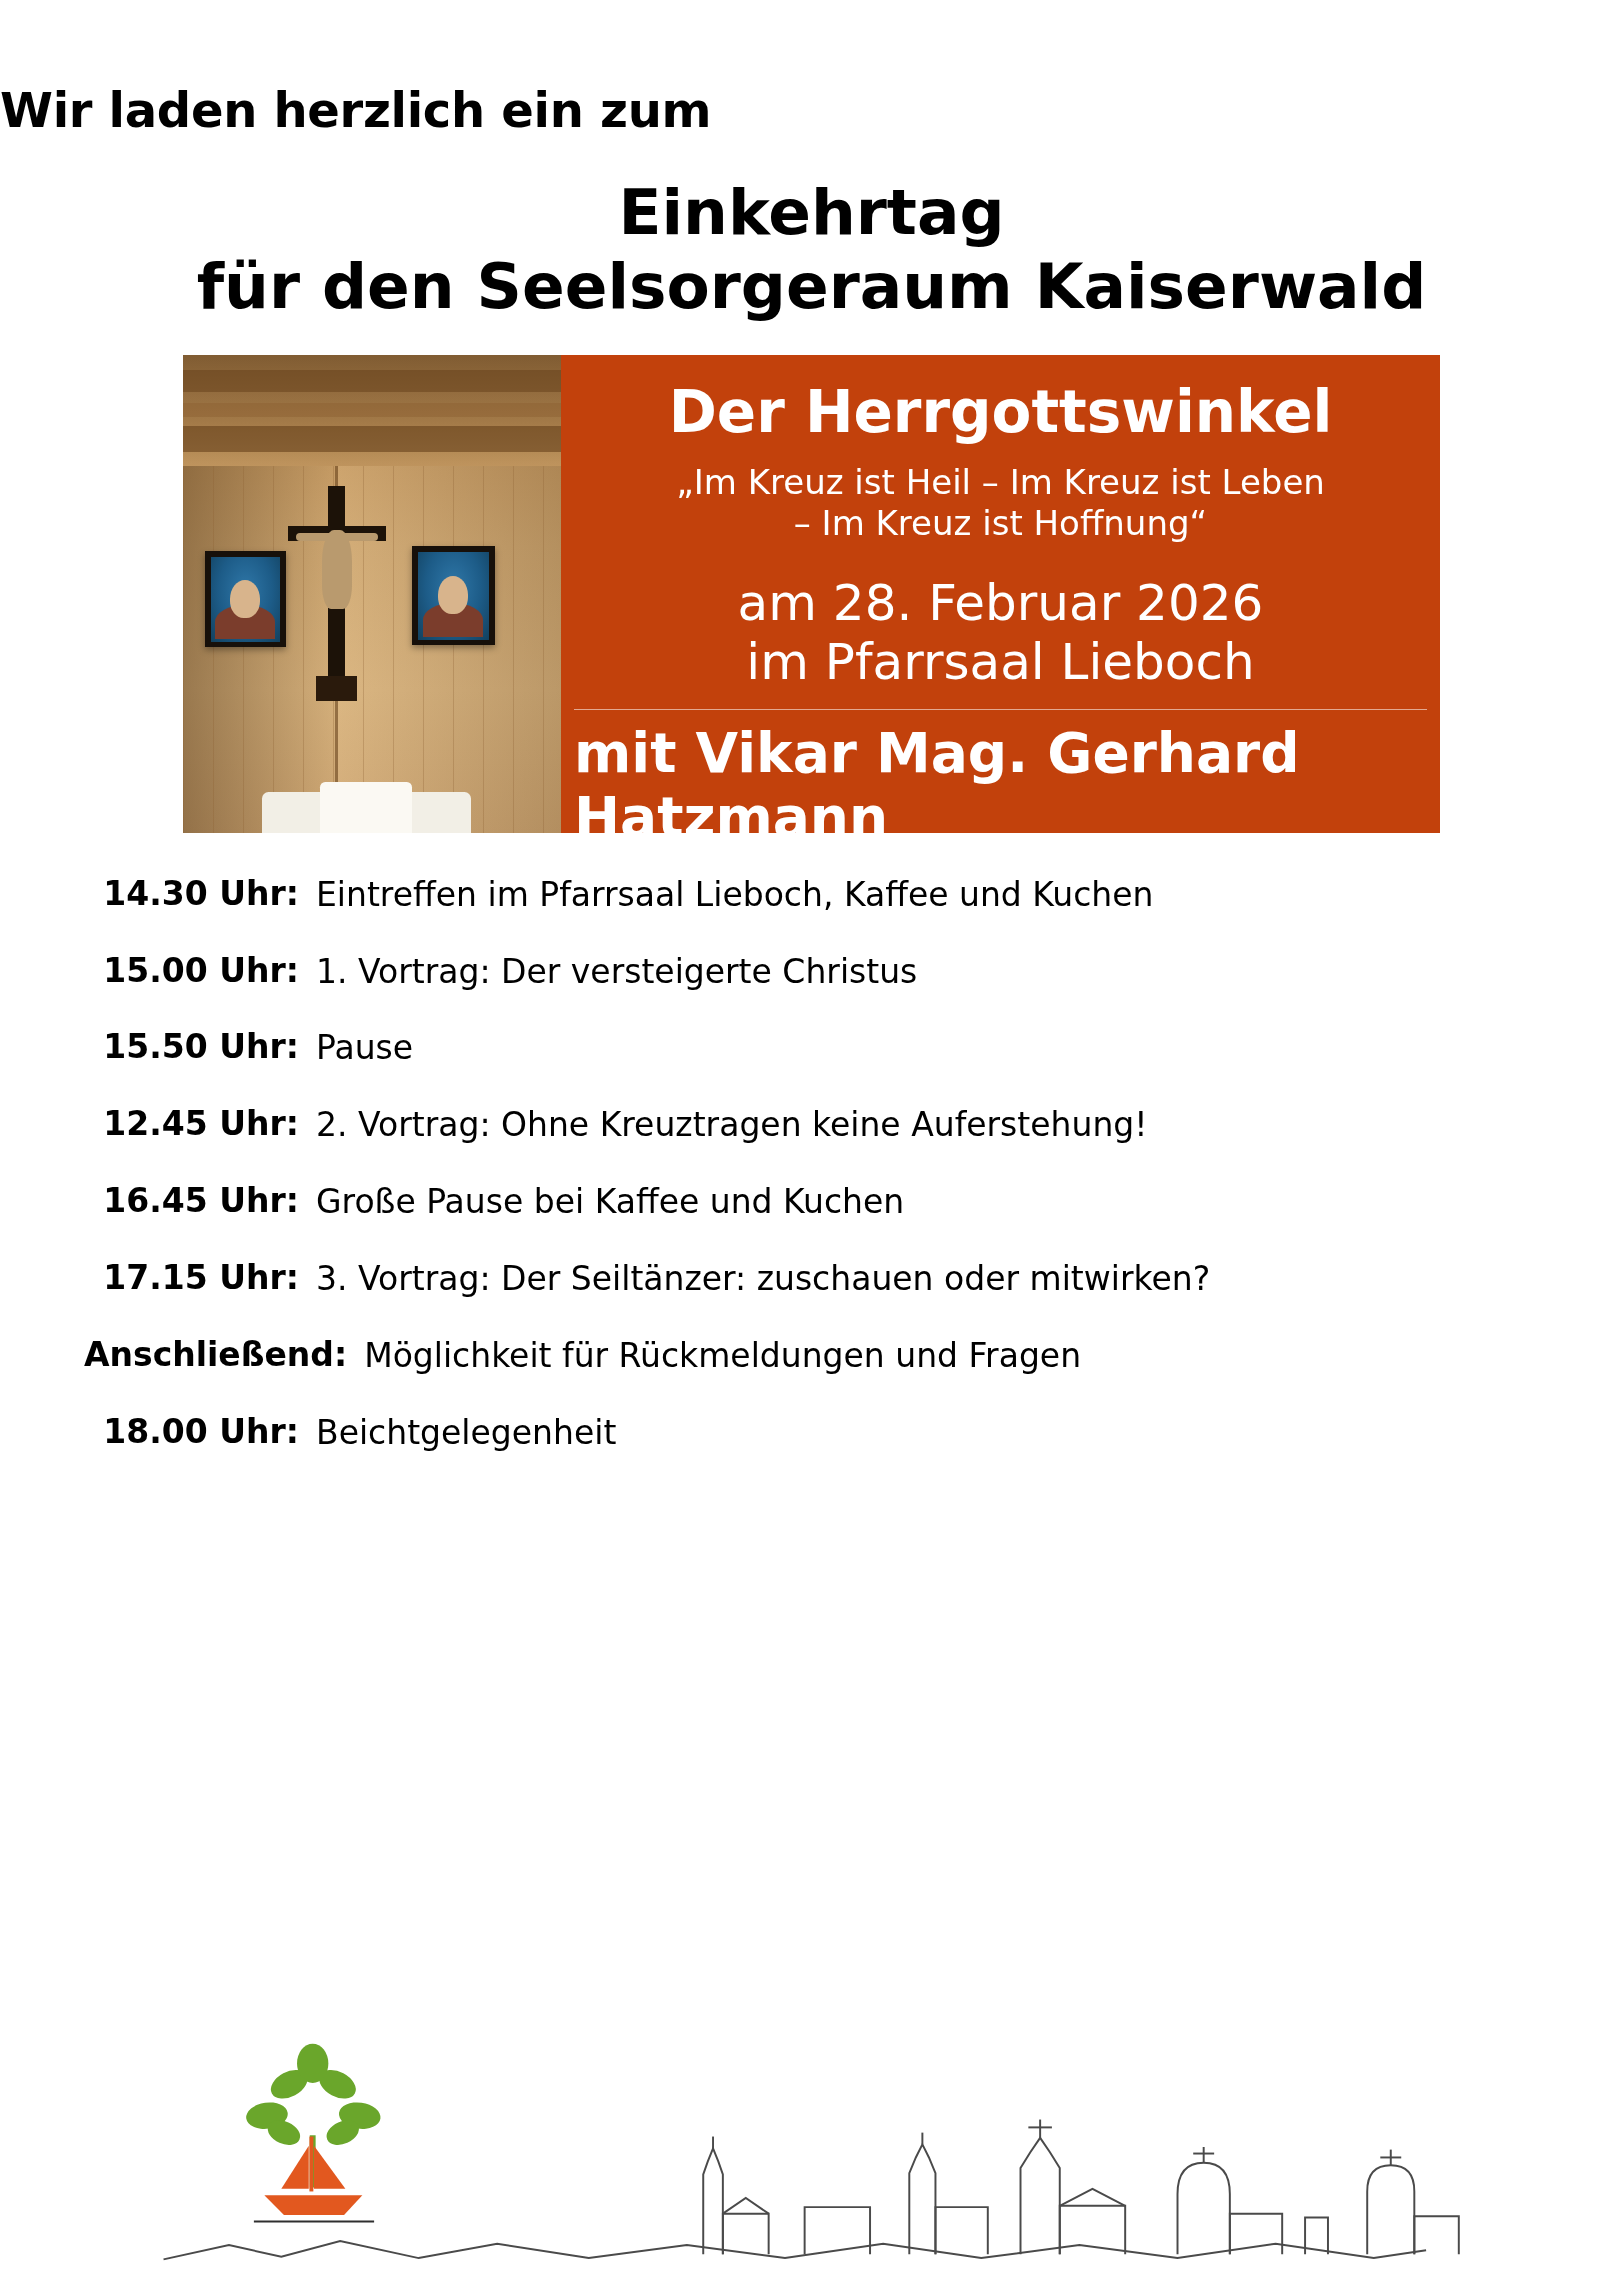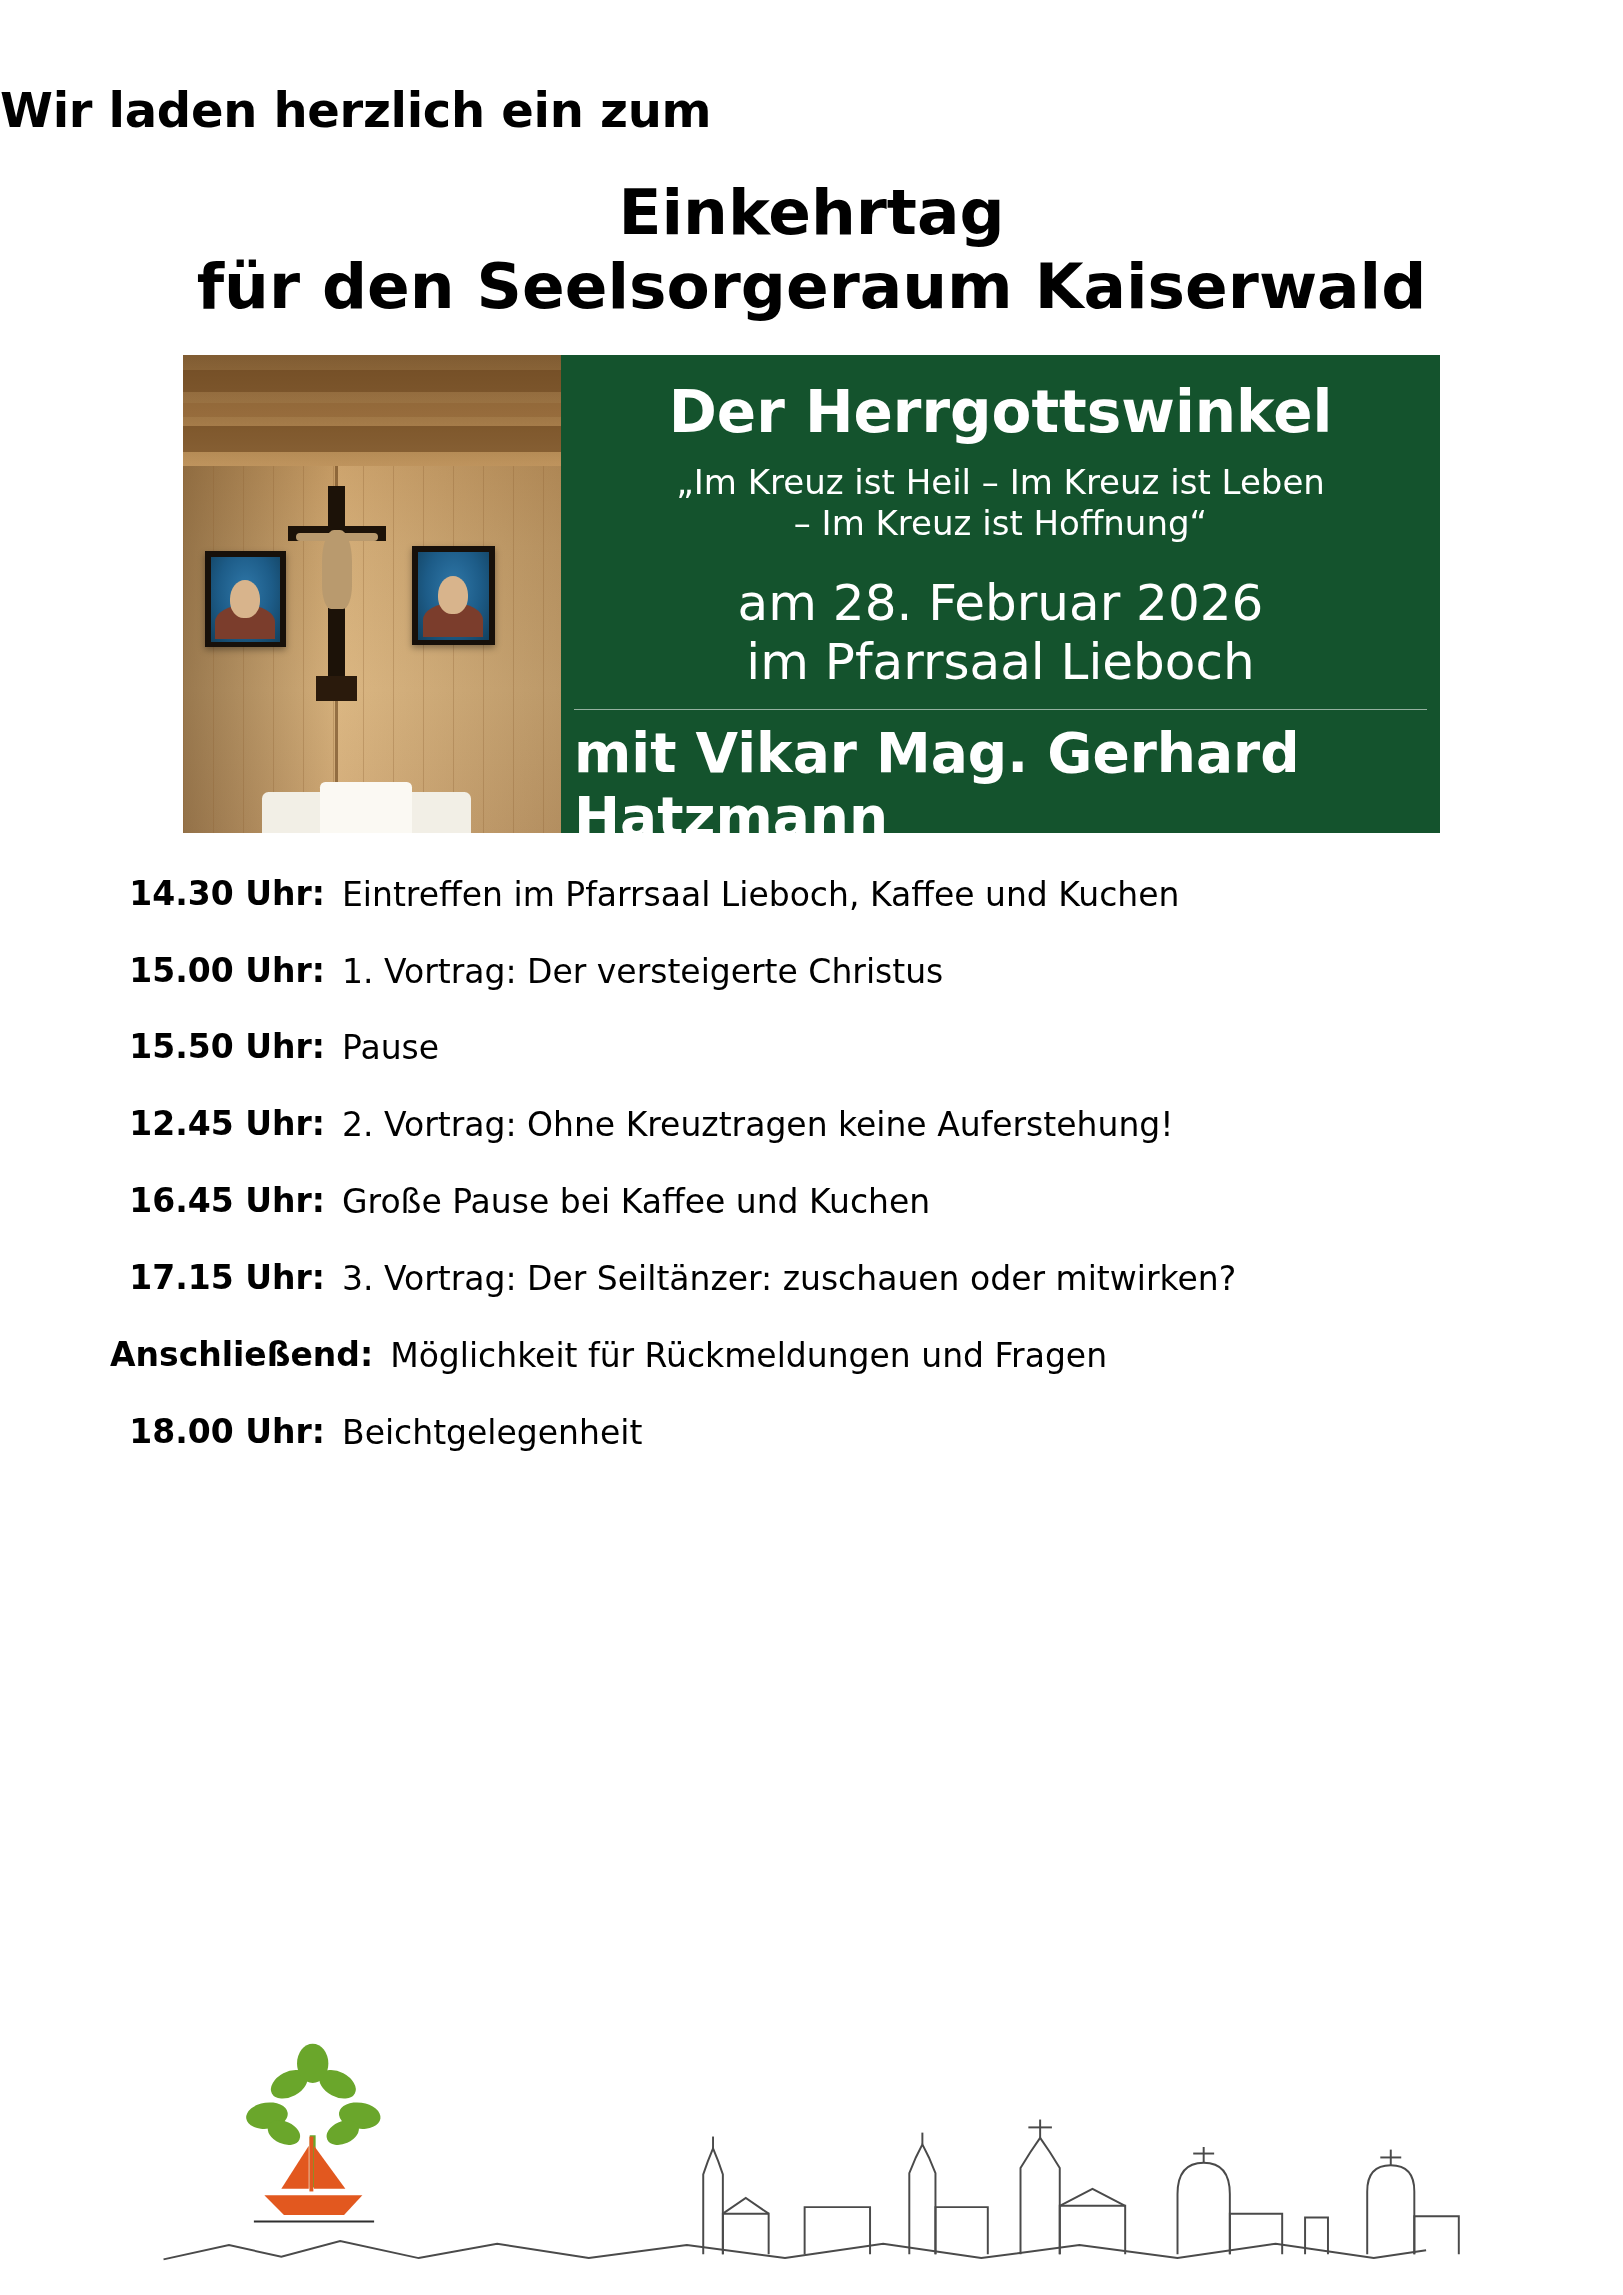--- a/index.html
+++ b/index.html
@@ -141,21 +141,21 @@
     position: absolute; left: 79px; bottom: 0; width: 209px; height: 41px;
     background: #f2efe6; border-radius: 6.5px 6.5px 0 0;
   }
   .table-cloth2 {
     position: absolute; left: 137px; bottom: 0; width: 92px; height: 51px;
     background: #fbf9f3; border-radius: 5.2px 5.2px 0 0;
   }
 
   .red-box {
     flex: 1 1 auto;
-    background: #14532d;
+    background: #c2410c;
     color: #ffffff;
     display: flex;
     flex-direction: column;
     justify-content: flex-start;
     padding: 11.8px 13px 0 13px;
     box-sizing: border-box;
     position: relative;
   }
   .rb-title {
     text-align: center;
@@ -184,21 +184,21 @@
   .rb-speaker {
     text-align: left;
     font-weight: bold;
     font-size: 55px;
     margin-top: 11.8px;
     padding-bottom: 9.2px;
   }
 
   
   .schedule {
-    margin: 41px 196px 0 110px;
+    margin: 41px 196px 0 84px;
   }
   .srow {
     display: flex;
     align-items: flex-start;
     margin-bottom: 34px;
   }
   .stime {
     flex: 0 0 232px;
     text-align: right;
     font-weight: bold;

